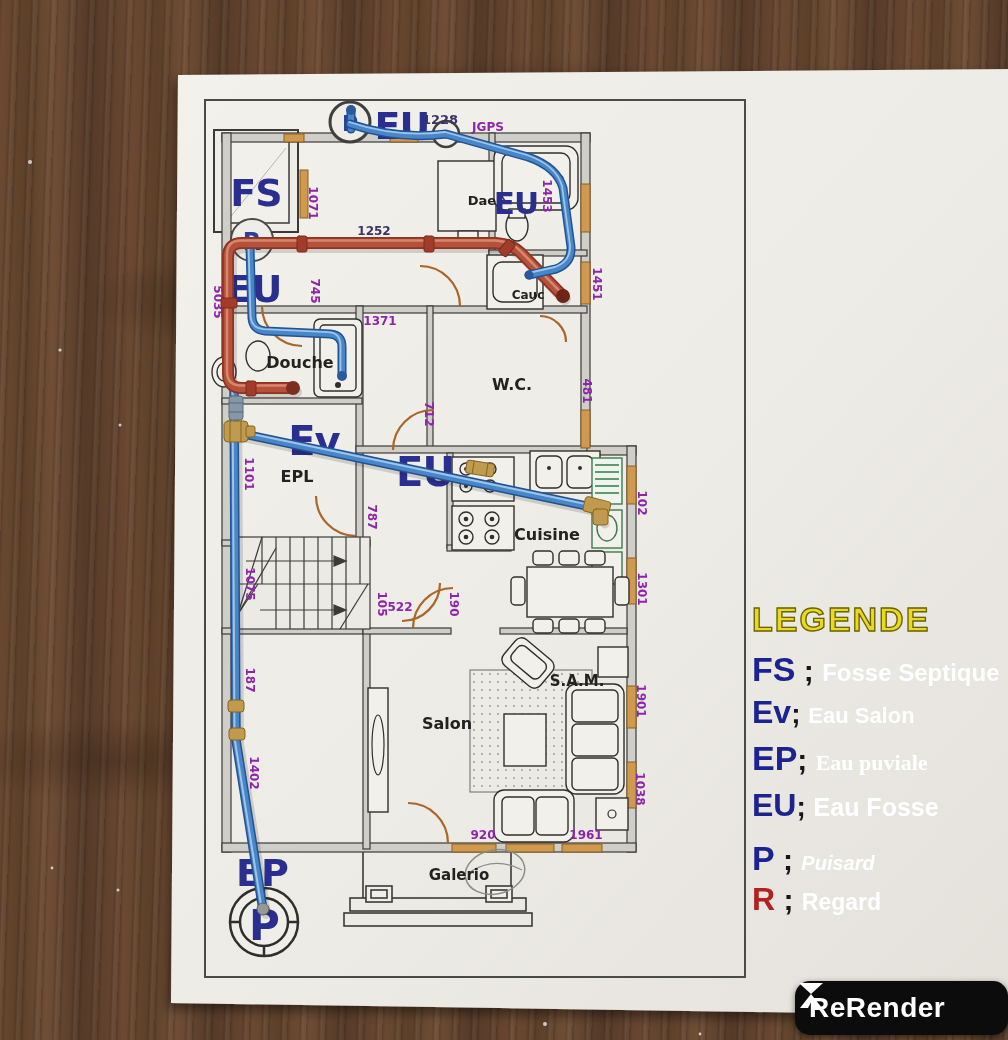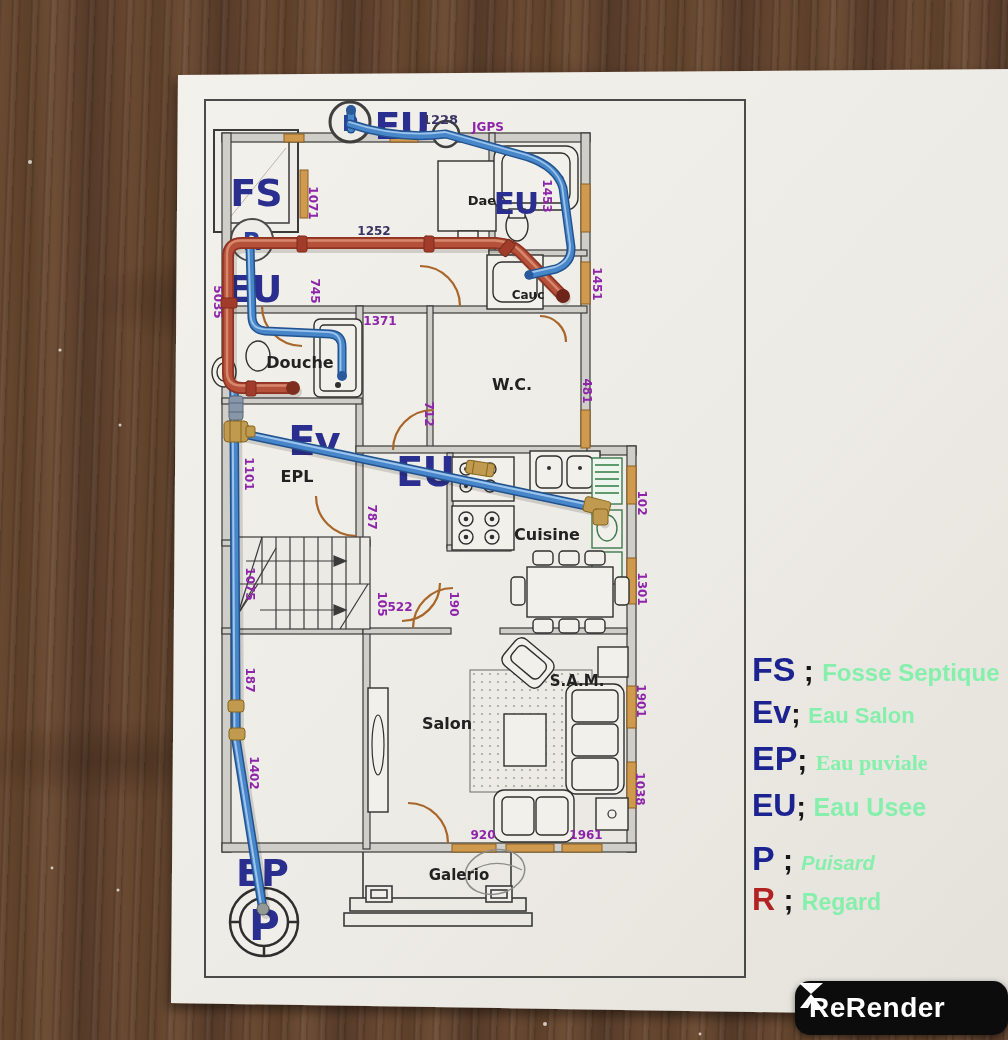--- a/index.html
+++ b/index.html
@@ -27,21 +27,21 @@
   
   .legend{position:absolute;left:748px;top:600px;width:262px;height:336px;font-family:"Liberation Sans",sans-serif;}
   .legend-title{
     position:absolute;left:4px;top:0;font-size:34px;font-weight:bold;letter-spacing:2px;
     color:#ead922;-webkit-text-stroke:1.3px #6b6400;
     text-shadow:0 0 1px #6b6400;
   }
   .lrow{position:absolute;left:4px;white-space:nowrap;display:flex;align-items:baseline;}
   .lrow .abbr{color:#1c2390;font-weight:bold;}
   .lrow .sep{color:#161616;font-weight:bold;white-space:pre;}
-  .lrow .lab{color:#86efac;font-weight:bold;}
+  .lrow .lab{color:#ffffff;font-weight:bold;}
   .row-fs{top:50px;}  .row-fs .abbr{font-size:34px;} .row-fs .sep{font-size:30px;} .row-fs .lab{font-size:24px;}
   .row-ev{top:94px;}  .row-ev .abbr{font-size:32px;} .row-ev .sep{font-size:28px;} .row-ev .lab{font-size:22px;}
   .row-ep{top:139px;} .row-ep .abbr{font-size:34px;} .row-ep .sep{font-size:30px;} .row-ep .lab{font-size:22px;font-family:Liberation Serif, serif;}
   .row-eu{top:187px;} .row-eu .abbr{font-size:32px;} .row-eu .sep{font-size:28px;} .row-eu .lab{font-size:25px;}
   .row-p{top:239px;}  .row-p .abbr{font-size:34px;}  .row-p .sep{font-size:30px;}  .row-p .lab{font-size:20px;font-style:italic;}
   .row-r{top:281px;}  .row-r .abbr{font-size:32px;color:#b22222;} .row-r .sep{font-size:30px;} .row-r .lab{font-size:23px;}
   
   .badge{
     position:absolute;left:795px;top:981px;width:213px;height:54px;border-radius:15px;
     background:#0c0c0c;display:flex;align-items:center;padding-left:14px;box-sizing:border-box;gap:9px;
@@ -415,39 +415,40 @@
       </g>
       <g fill="#c09a4e" stroke="#85661f" stroke-width="1">
         <rect x="228" y="700" width="16" height="12" rx="3"></rect>
         <rect x="229" y="728" width="16" height="12" rx="3"></rect>
       </g>
     </g>
   </g>
 </svg>
 
 <div class="legend">
+  <div class="legend-title">LEGENDE</div>
   <div class="lrow row-fs">
     <span class="abbr">FS</span>
       <span class="sep"> ; </span>
       <span class="lab">Fosse Septique</span>
   </div>
   <div class="lrow row-ev">
     <span class="abbr">Ev</span>
       <span class="sep">; </span>
       <span class="lab">Eau Salon</span>
   </div>
   <div class="lrow row-ep">
     <span class="abbr">EP</span>
       <span class="sep">; </span>
       <span class="lab">Eau puviale</span>
   </div>
   <div class="lrow row-eu">
     <span class="abbr">EU</span>
       <span class="sep">; </span>
-      <span class="lab">Eau Usee</span>
+      <span class="lab">Eau Fosse</span>
   </div>
   <div class="lrow row-p">
     <span class="abbr">P</span>
       <span class="sep"> ; </span>
       <span class="lab">Puisard</span>
   </div>
   <div class="lrow row-r">
     <span class="abbr">R</span>
       <span class="sep"> ; </span>
       <span class="lab">Regard</span>

